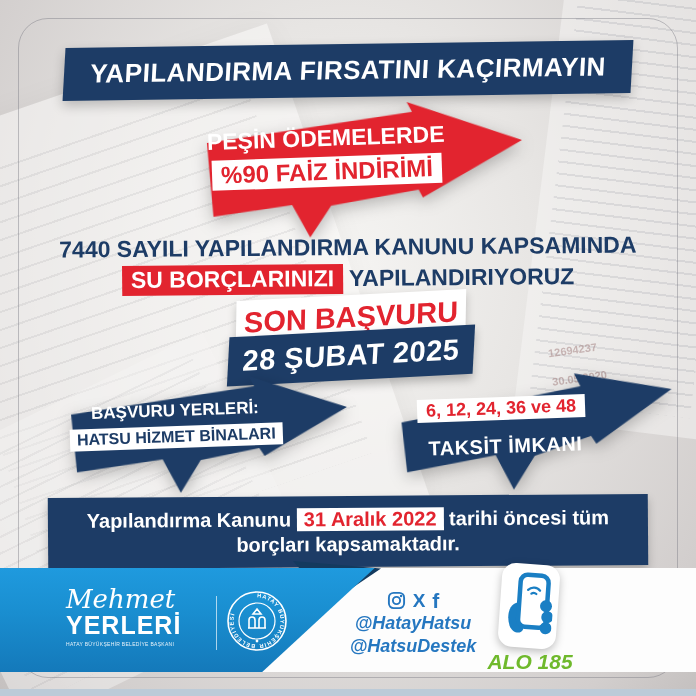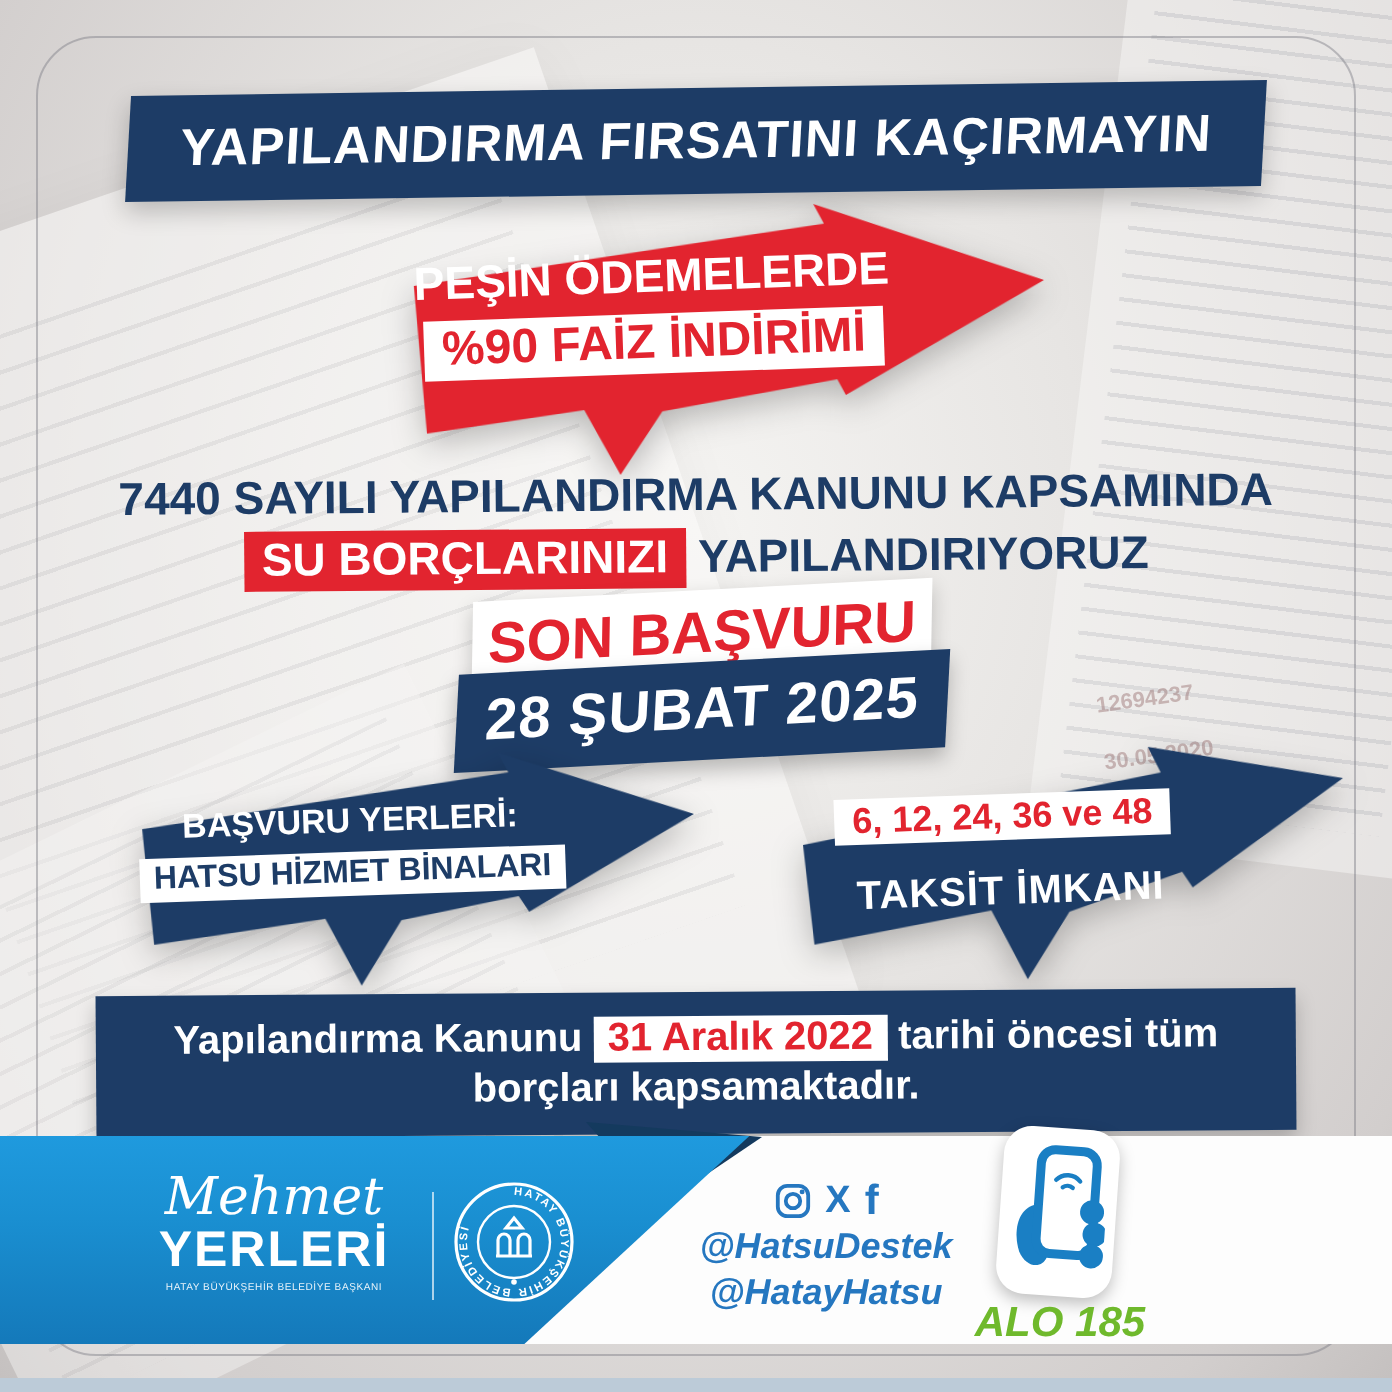--- a/index.html
+++ b/index.html
@@ -69,21 +69,21 @@
   .note .nl{color:#fff;font-weight:bold;font-size:20px;white-space:nowrap;}
   .note .chip{display:inline-block;background:#fff;color:#e2242f;padding:0 7px;}
   
   .band{position:absolute;left:0;top:568px;width:696px;height:104px;background:#fdfdfd;z-index:3;}
   .fold{position:absolute;left:293px;top:561px;width:88px;height:42px;background:#143a5e;
       clip-path:polygon(0 0,100% 18%,42% 100%);z-index:4;}
   .ribbon{position:absolute;left:0;top:568px;width:380px;height:104px;z-index:5;
       background:linear-gradient(180deg,#1f9ade 0%,#1a8fd1 40%,#1479ba 100%);
       clip-path:polygon(0 0,98.6% 0,69% 100%,0 100%);}
   .fitem{position:absolute;z-index:6;}
-  .mayor{left:66px;top:586px;width:142px;text-align:center;color:#fff;}
+  .mayor{left:66px;top:586px;width:142px;color:#fff;}
   .mayor .first{font-family:"DejaVu Serif",serif;font-style:italic;font-size:26px;line-height:1;}
   .mayor .last{font-weight:bold;font-size:25px;letter-spacing:1px;line-height:1.05;}
   .mayor .title{font-size:5px;letter-spacing:.3px;opacity:.9;margin-top:3px;white-space:nowrap;}
   .divider{left:216px;top:596px;width:1px;height:54px;background:rgba(255,255,255,.65);}
   .seal{left:226px;top:590px;}
   .social{left:346px;top:588px;width:134px;text-align:center;}
   .social .icons{display:flex;align-items:center;justify-content:center;gap:7px;height:24px;}
   .social .glyph{color:#2577c0;font-weight:bold;font-size:19px;line-height:1;}
   .social .handle{color:#2577c0;font-weight:bold;font-style:italic;font-size:18px;line-height:1.25;white-space:nowrap;}
   .phone-badge{left:500px;top:564px;width:58px;height:84px;background:#fff;border-radius:14px;
@@ -191,22 +191,22 @@
   <div class="fitem social">
     <div class="icons">
       <svg width="19" height="19" viewBox="0 0 20 20">
         <rect x="2" y="2" width="16" height="16" rx="5" fill="none" stroke="#2577c0" stroke-width="2"></rect>
         <circle cx="10" cy="10" r="3.8" fill="none" stroke="#2577c0" stroke-width="2"></circle>
         <circle cx="14.8" cy="5.2" r="1.3" fill="#2577c0"></circle>
       </svg>
       <span class="glyph">X</span>
       <span class="glyph" style="font-size:21px">f</span>
     </div>
+    <div class="handle">@HatayHatsu</div>
     <div class="handle">@HatsuDestek</div>
-    <div class="handle">@HatayHatsu</div>
   </div>
 
   <div class="fitem phone-badge">
     <svg width="48" height="70" viewBox="0 0 48 70">
       <path d="M13,32 C4,34 2,46 6,56 C10,64 18,64 20,58 L20,36 Z" fill="#1a7fc4"></path>
       <rect x="14" y="4" width="28" height="52" rx="7" fill="#ffffff" stroke="#1a7fc4" stroke-width="4.5"></rect>
       <path d="M22,19 a8,8 0 0 1 12,0" fill="none" stroke="#1a7fc4" stroke-width="2.2" stroke-linecap="round"></path>
       <path d="M25.5,22.5 a4,4 0 0 1 5,0" fill="none" stroke="#1a7fc4" stroke-width="2.2" stroke-linecap="round"></path>
       <circle cx="41" cy="34" r="6" fill="#1a7fc4"></circle>
       <circle cx="43" cy="45" r="6" fill="#1a7fc4"></circle>

